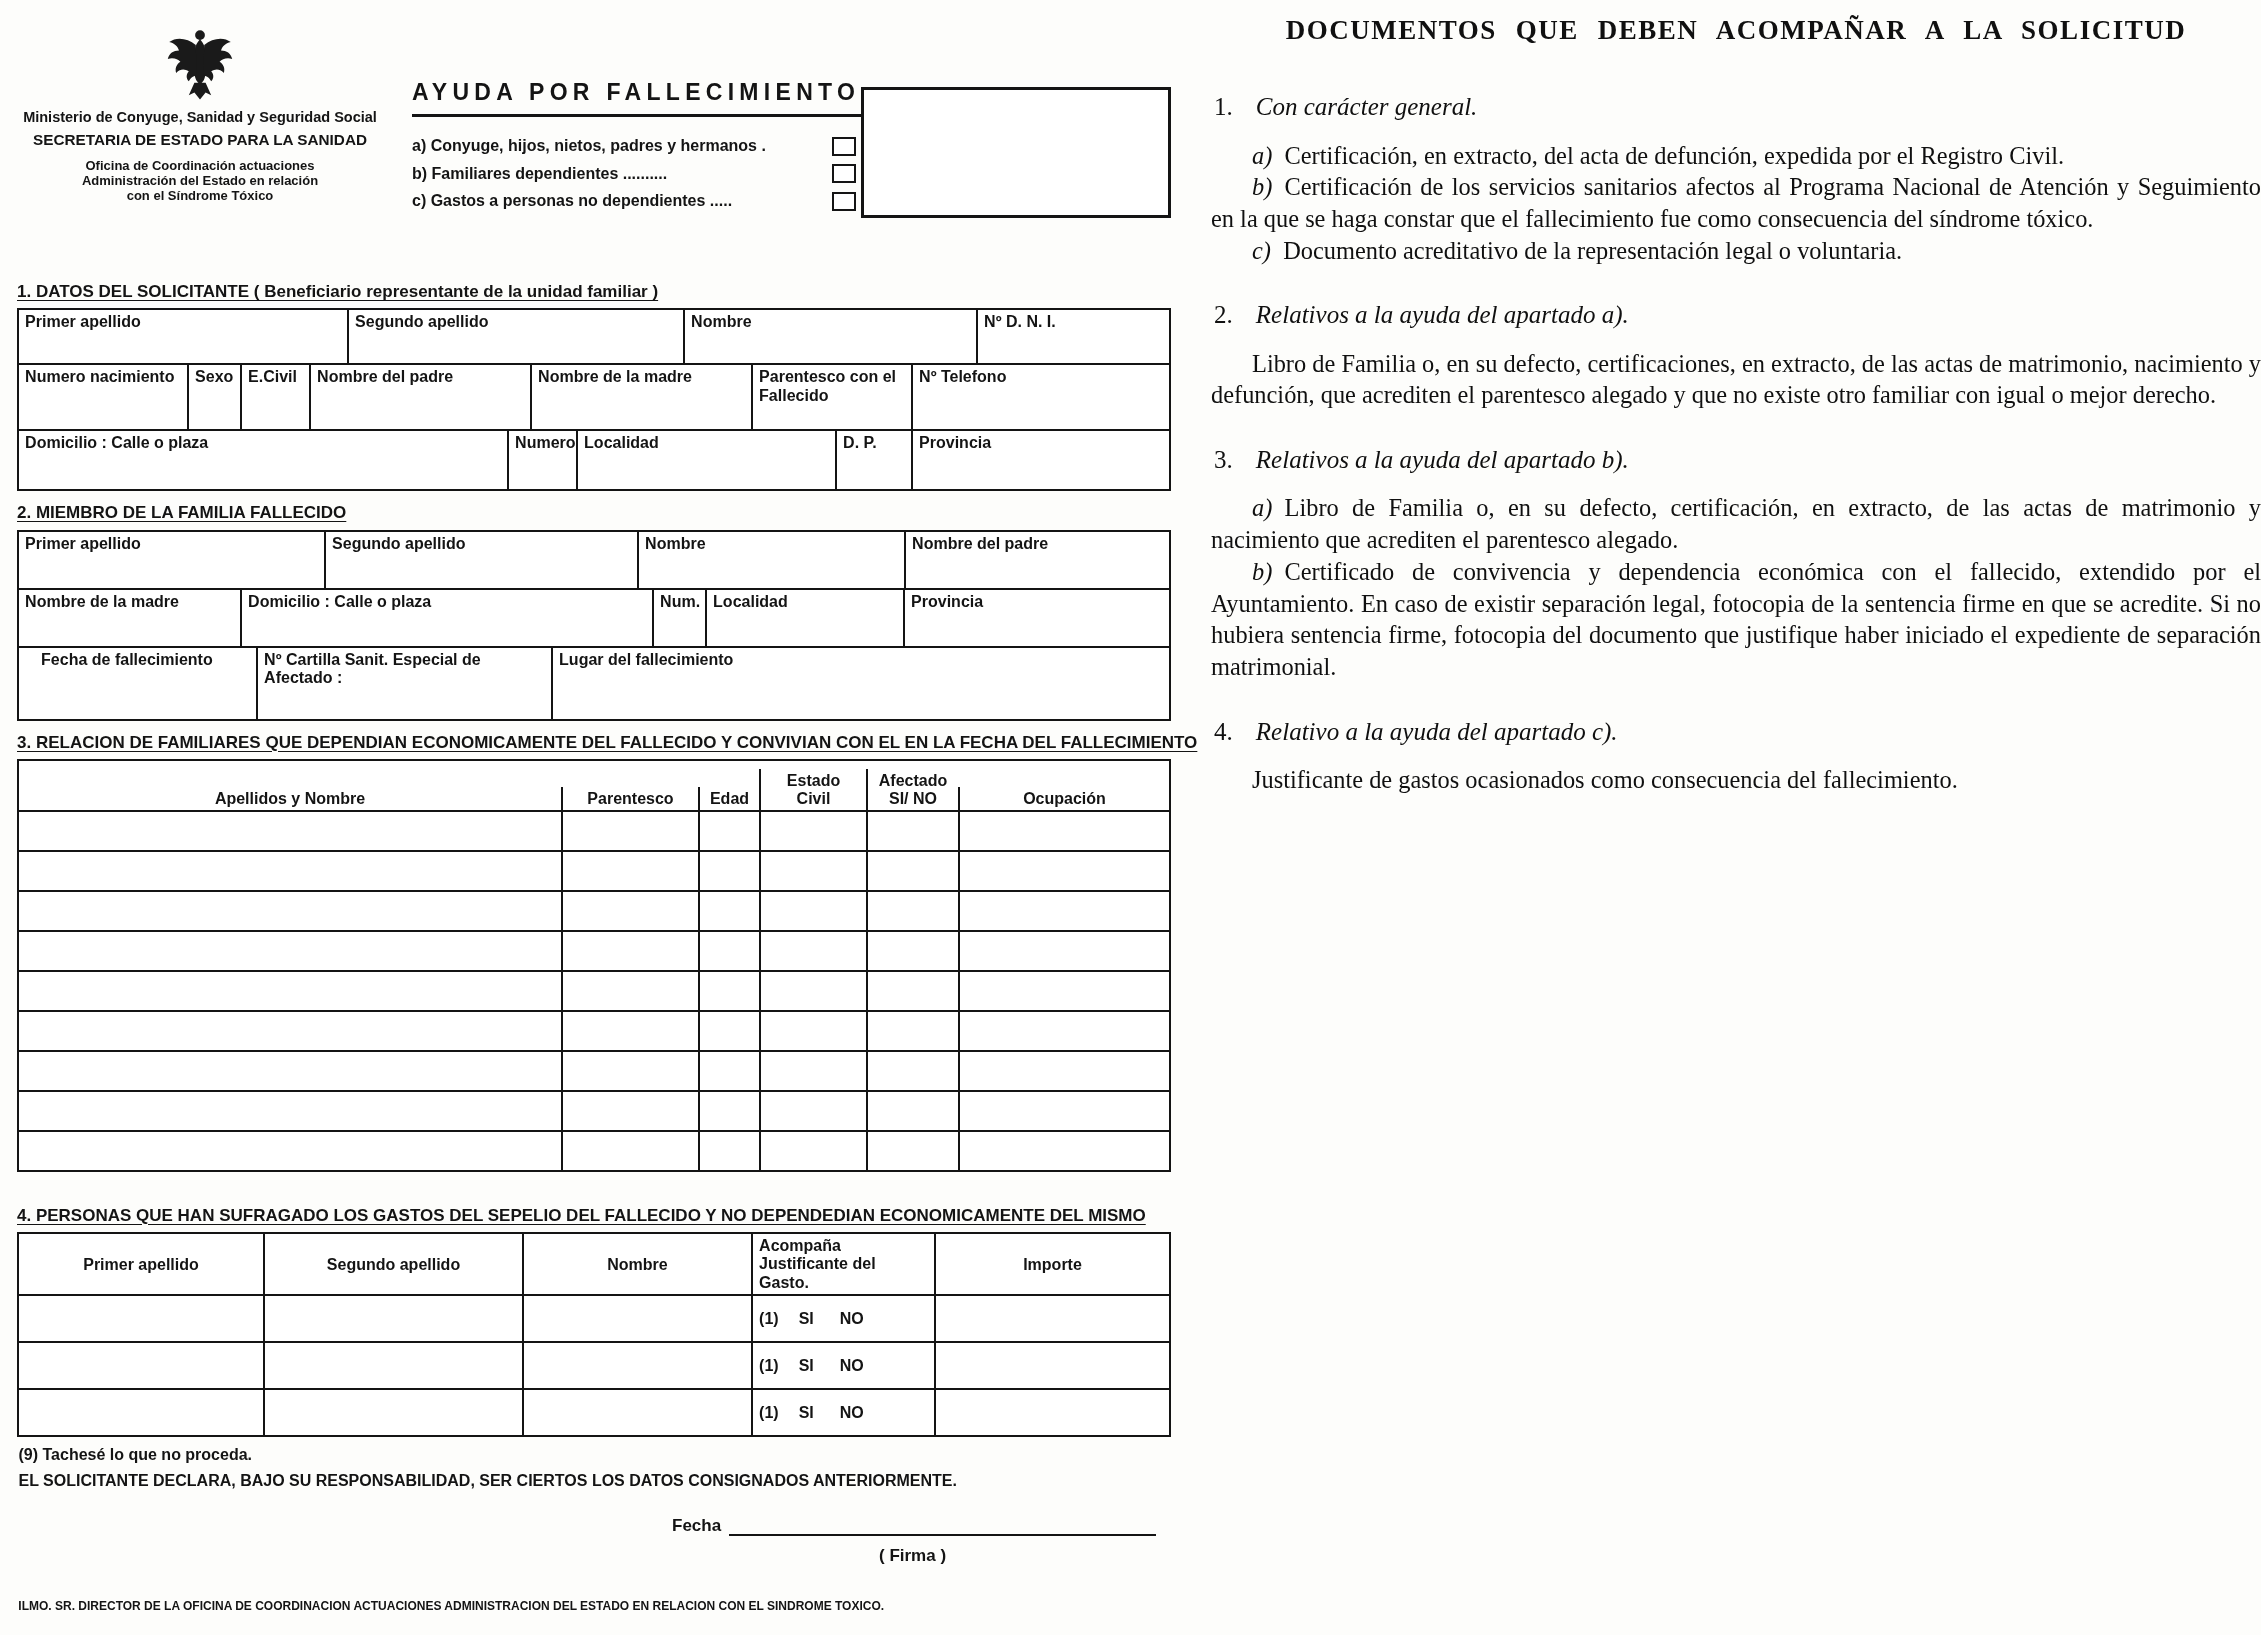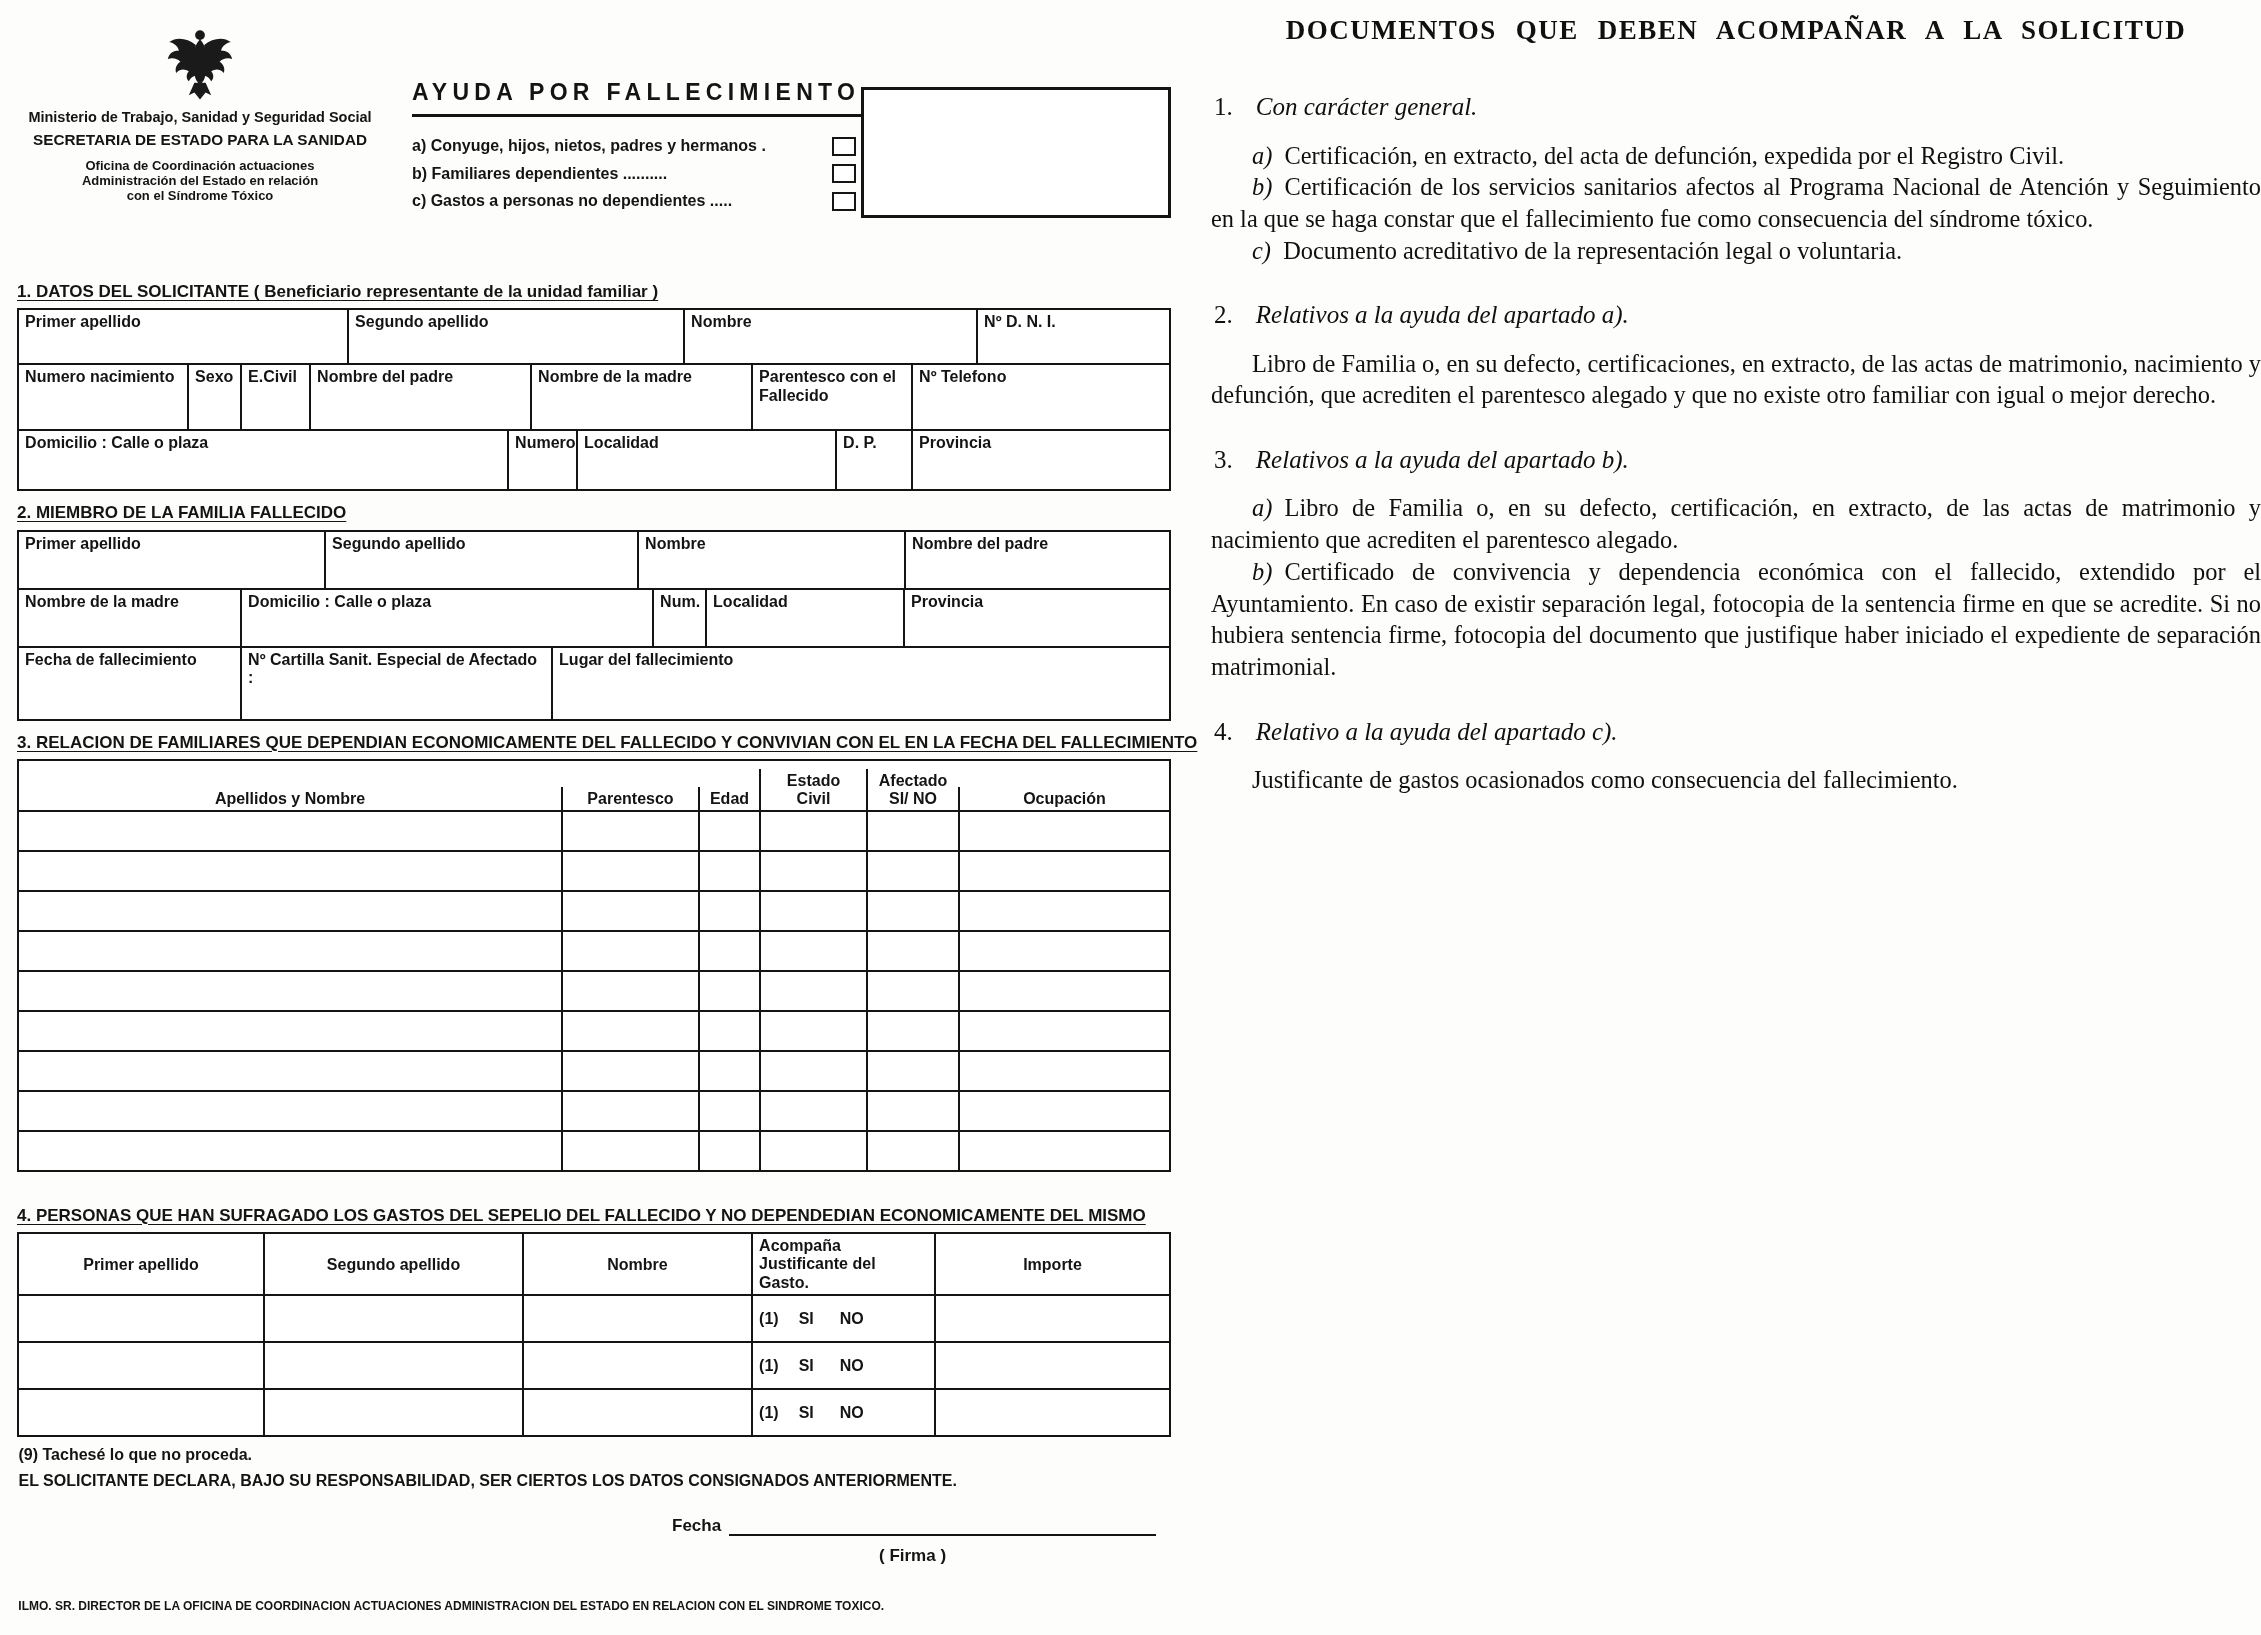--- a/index.html
+++ b/index.html
@@ -63,21 +63,21 @@
   .w180 { flex: 0 0 137px; } .w210 { flex: 0 0 160px; } .w220 { flex: 0 0 168px; }
   .w240 { flex: 0 0 183px; } .w260 { flex: 0 0 198px; } .w290 { flex: 0 0 221px; }
   .w300 { flex: 0 0 229px; } .w320 { flex: 0 0 244px; } .w340 { flex: 0 0 259px; }
   .w350 { flex: 0 0 267px; } .w384 { flex: 0 0 293px; } .w400 { flex: 0 0 305px; }
   .w410 { flex: 0 0 313px; } .w430 { flex: 0 0 328px; } .w440 { flex: 0 0 336px; }
   .w540 { flex: 0 0 412px; } .w640 { flex: 0 0 488px; } .w710 { flex: 0 0 542px; }
   .w810 { flex: 0 0 618px; }
 
   .rh52 { min-height: 40px; } .rh62 { min-height: 47px; } .rh64 { min-height: 49px; align-items: flex-end; }
   .rh70 { min-height: 53px; } .rh74 { min-height: 56px; } .rh76 { min-height: 58px; }
-  .rh78 { min-height: 60px; } .rh86 { min-height: 66px; } .rh96 { min-height: 73px; }
+  .rh78 { min-height: 60px; } .rh86 { min-height: 66px; } .rh96 { min-height: 73px; padding-left: 16px; }
 
   .sino { display: flex; align-items: center; }
   .sino .m { margin-right: 20px; }
   .sino .s { margin-right: 26px; }
 
   .footnote { font-size: 16px; font-weight: 700; margin: 9.2px 0 7.6px 1.5px; }
   .declaration { font-size: 16px; font-weight: 700; margin: 0 0 0 1.5px; white-space: nowrap; }
   .date-line { display: flex; align-items: flex-end; margin: 26px 0 0 655px; font-size: 17px; font-weight: 700; }
   .date-rule { width: 427px; border-bottom: 2.3px solid #141414; margin-left: 7.6px; height: 1em; }
   .firma { margin: 10.7px 0 0 862px; font-size: 17px; font-weight: 700; }
@@ -110,21 +110,21 @@
 
     <div class="form-header">
       <div class="agency">
         <svg class="logo" viewBox="0 0 100 104" xmlns="http://www.w3.org/2000/svg">
           <circle cx="50" cy="10" r="7" fill="#1a1a1a"></circle>
           <path d="M50 16 C44 22 42 30 42 40 L42 62 C42 72 46 78 50 80 C54 78 58 72 58 62 L58 40 C58 30 56 22 50 16 Z" fill="#1a1a1a"></path>
           <path d="M44 24 C32 14 16 12 6 20 C14 22 18 26 20 32 C12 32 6 36 4 44 C12 42 18 44 22 48 C16 52 14 58 16 64 C22 58 28 58 34 62 C30 66 30 72 34 76 C37 70 41 68 45 68 Z" fill="#1a1a1a"></path>
           <path d="M56 24 C68 14 84 12 94 20 C86 22 82 26 80 32 C88 32 94 36 96 44 C88 42 82 44 78 48 C84 52 86 58 84 64 C78 58 72 58 66 62 C70 66 70 72 66 76 C63 70 59 68 55 68 Z" fill="#1a1a1a"></path>
           <path d="M42 78 L34 96 L42 92 L50 102 L58 92 L66 96 L58 78 Z" fill="#1a1a1a"></path>
         </svg>
-        <div class="agency-l1">Ministerio de Trabajo, Sanidad y Seguridad Social</div>
+        <div class="agency-l1">Ministerio de Conyuge, Sanidad y Seguridad Social</div>
         <div class="agency-l2">SECRETARIA DE ESTADO PARA LA SANIDAD</div>
         <div class="agency-l3">Oficina de Coordinación actuaciones</div>
         <div class="agency-l4">Administración del Estado en relación</div>
         <div class="agency-l5">con el Síndrome Tóxico</div>
       </div>
 
       <div class="title-block">
         <div class="form-title">AYUDA POR FALLECIMIENTO</div>
         <div class="aid-options">
           <div class="aid-option">

